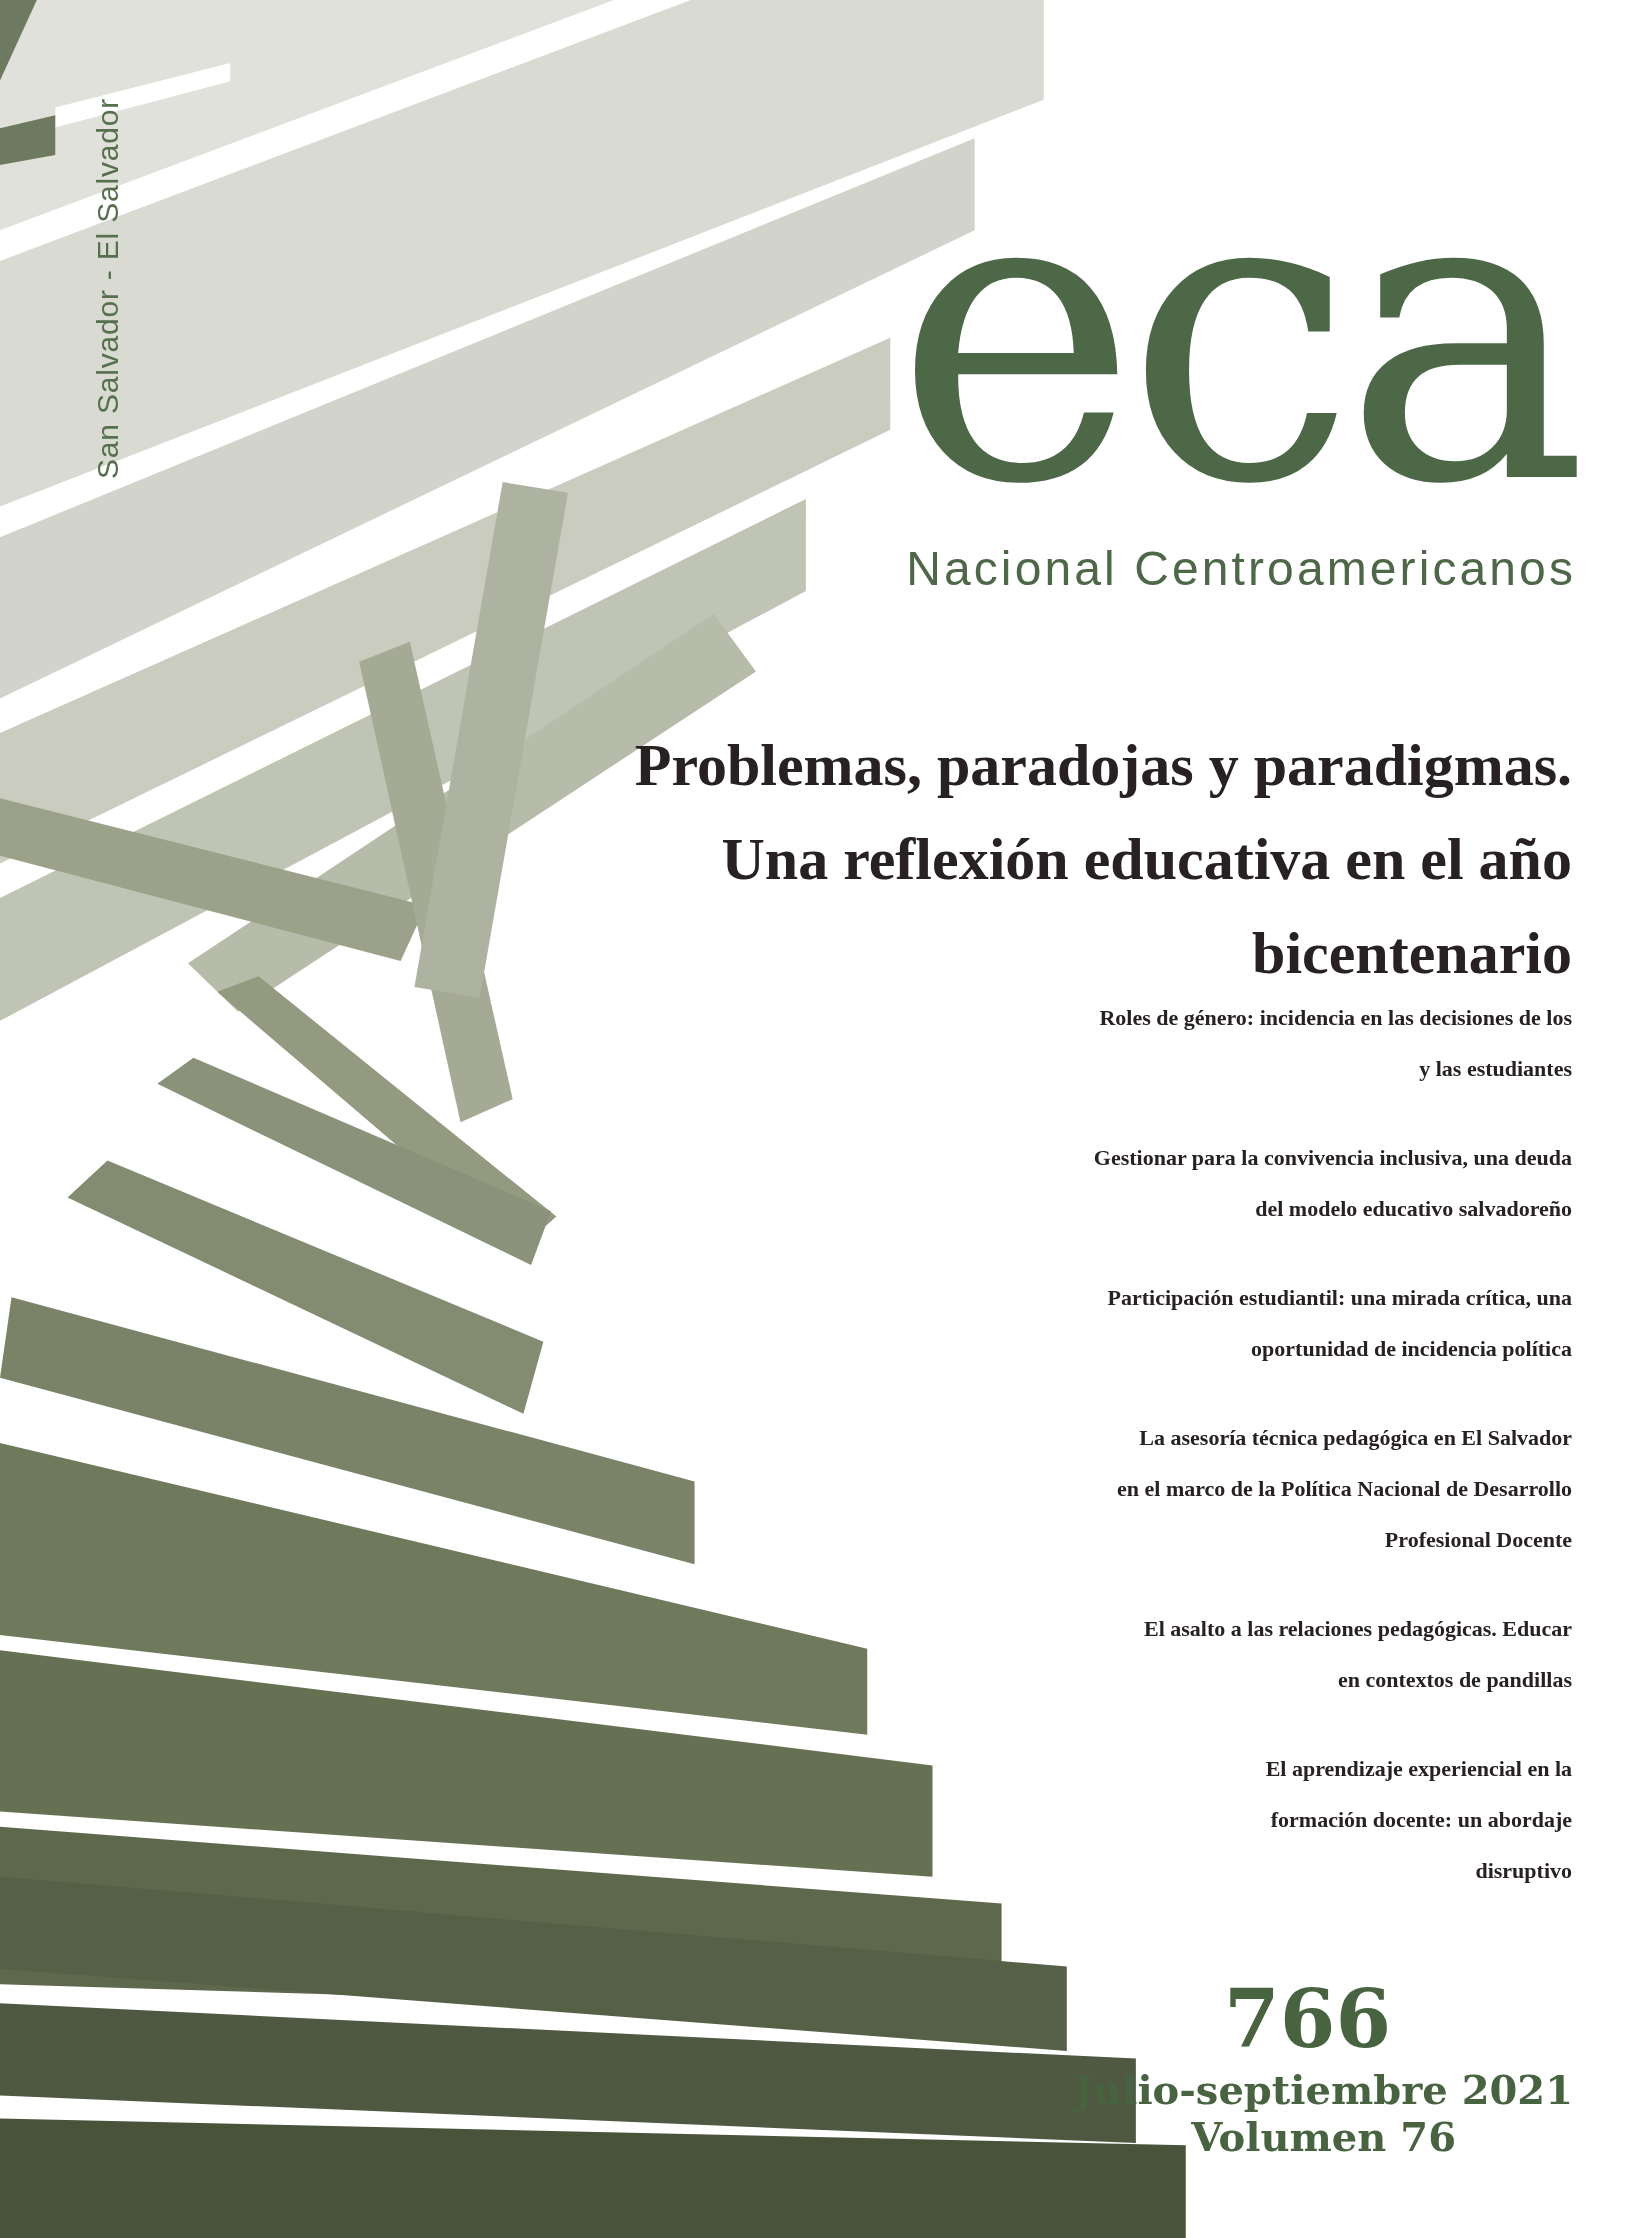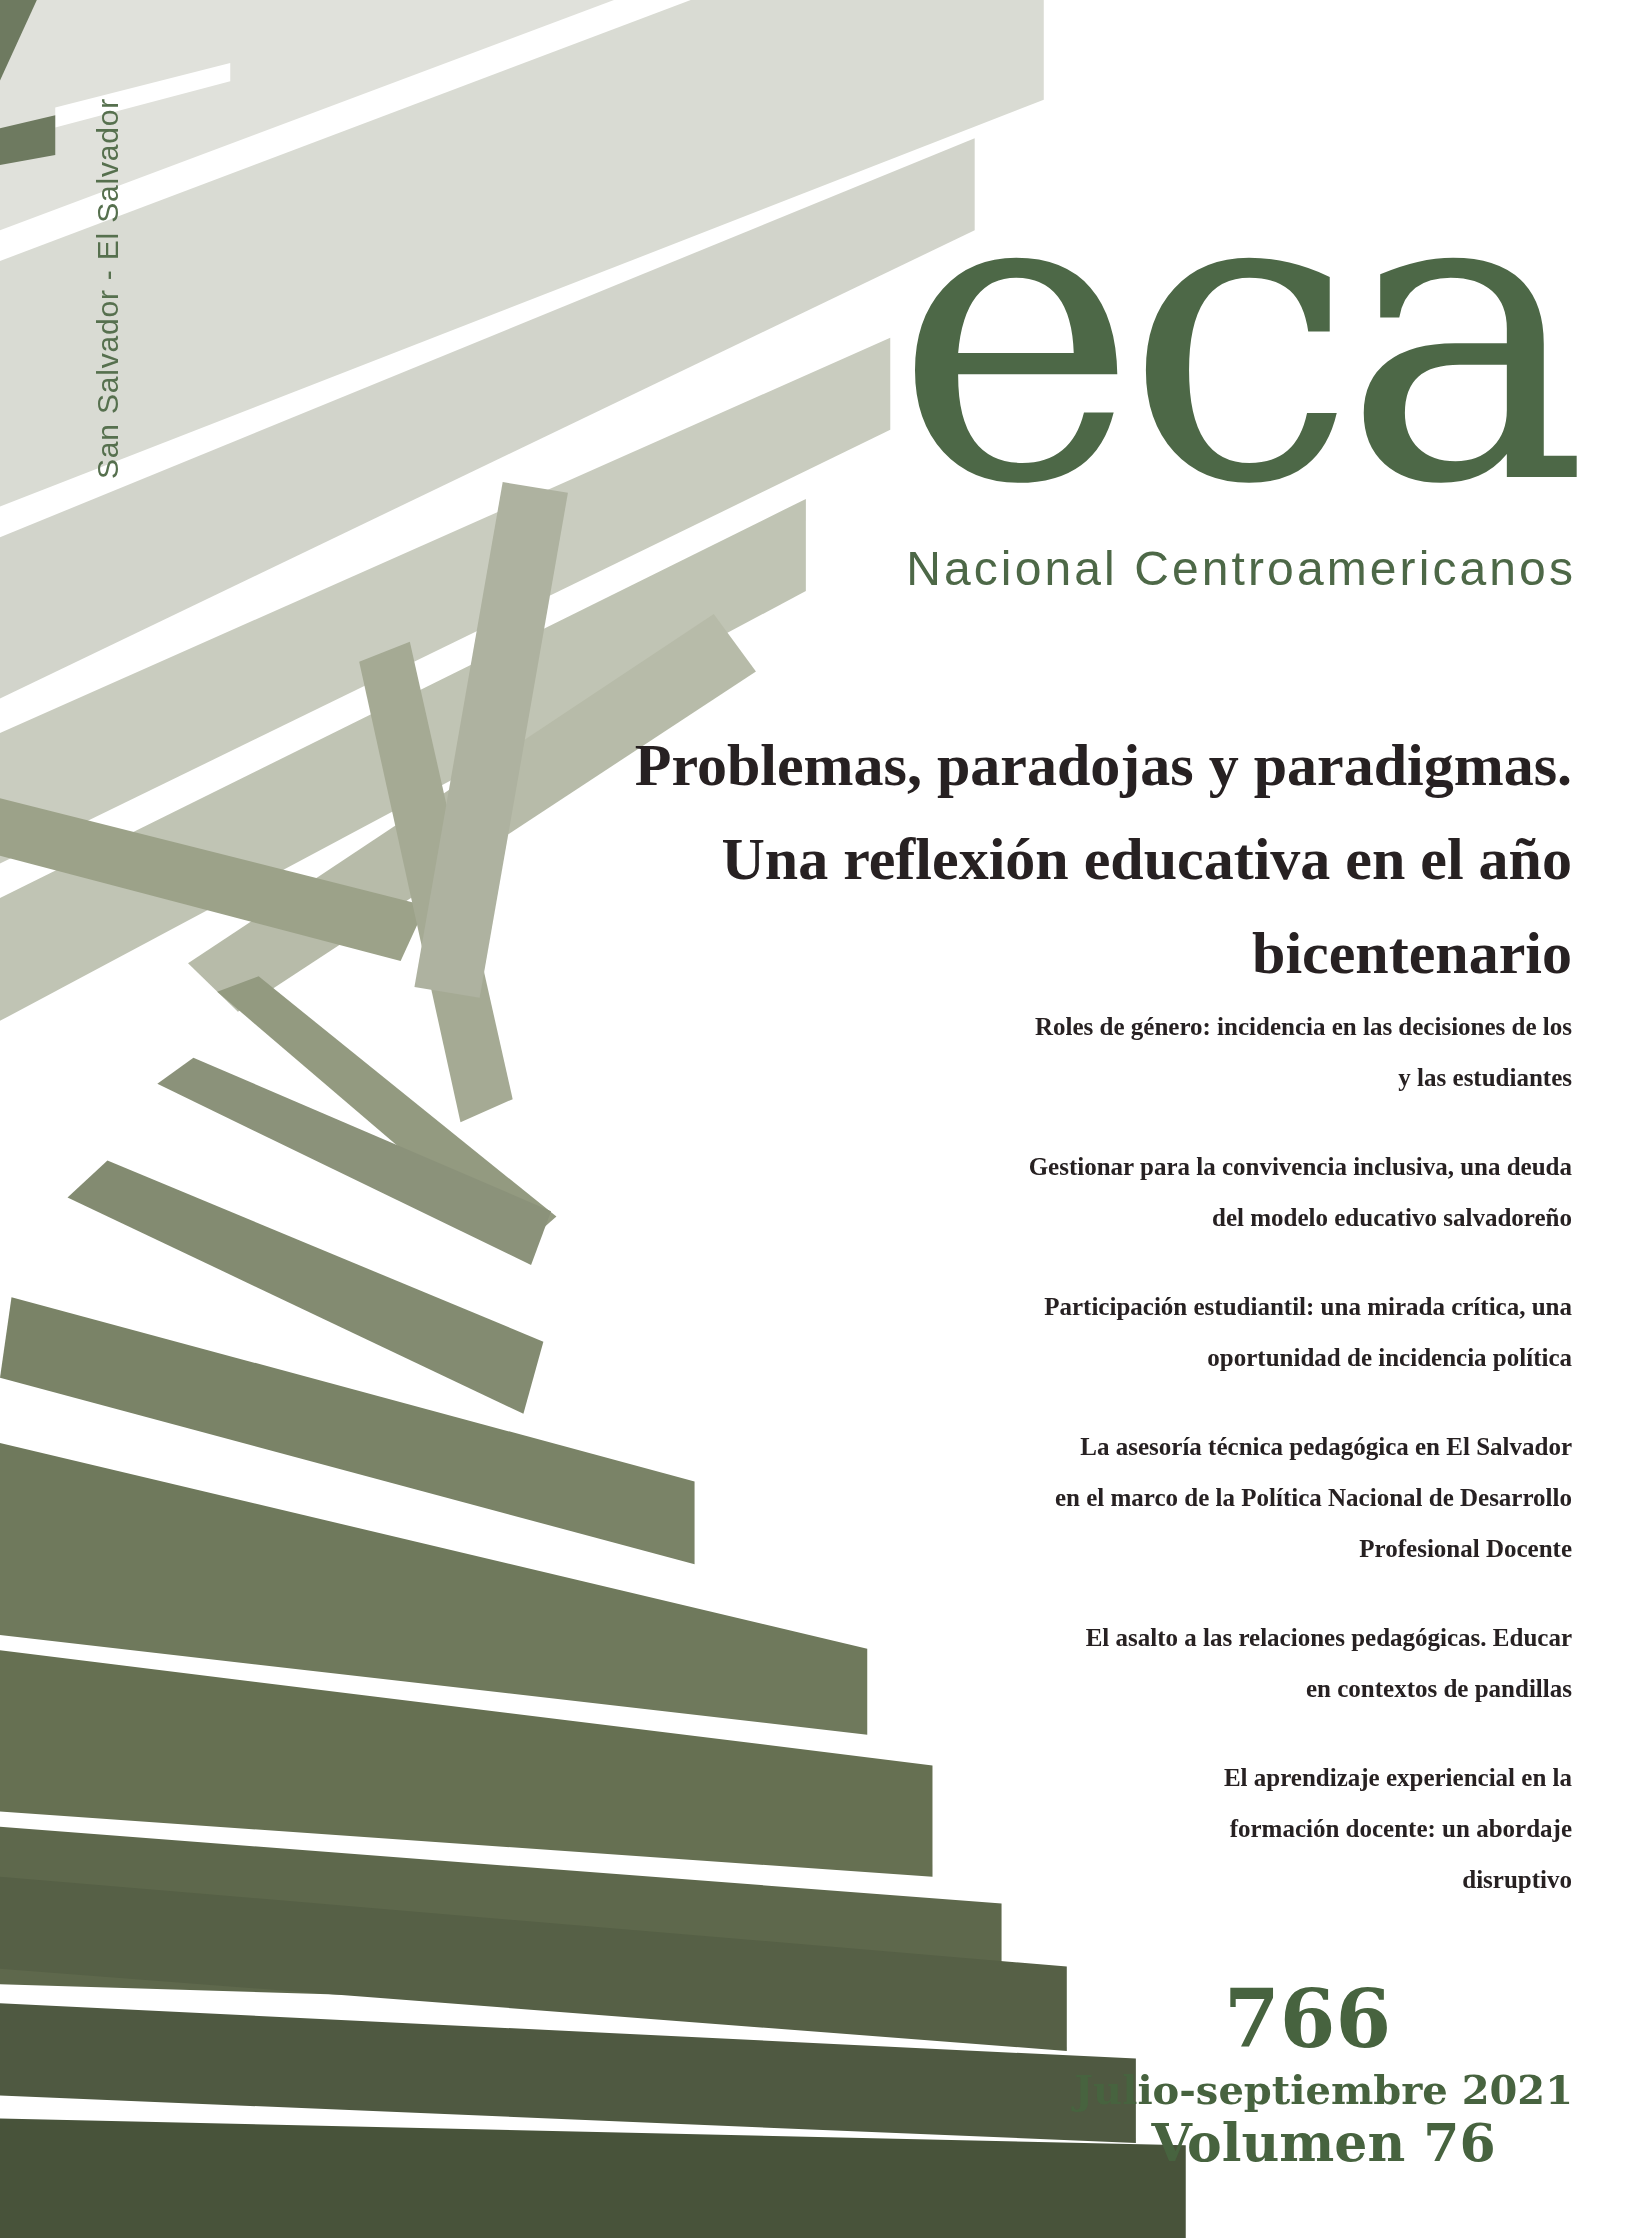--- a/index.html
+++ b/index.html
@@ -62,47 +62,46 @@
     white-space:pre-line;
   }
   .article-list{
     position:absolute;
     right:75px;top:992px;
     width:959px;
     text-align:right;
   }
   .article{
     font-weight:bold;
-    font-size:25px;
+    font-size:22px;
     line-height:51px;
     color:var(--title-text);
     white-space:pre-line;
     margin-bottom:38px;
-    margin-top:9px;
   }
   .issue-block{
     position:absolute;
     right:74px;top:1979px;
     text-align:center;
     color:var(--issue-green);
     font-family:"DejaVu Serif", serif;
     font-weight:bold;
   }
   .issue-number{
     font-size:80px;
     line-height:1.0;
     padding-right:32px;
   }
   .issue-period{
     font-size:40px;
     line-height:1.0;
     margin-top:10.7px;
   }
   .issue-volume{
-    font-size:52px;
+    font-size:40px;
     line-height:1.0;
     margin-top:7.7px;
   }
 </style>
 </head>
 <body>
 
 <svg class="graphic" viewBox="0 0 2146 2917" preserveAspectRatio="none" aria-hidden="true">
 
   <polygon points="0,0 800,0 0,300" fill="#e0e1db"></polygon>

